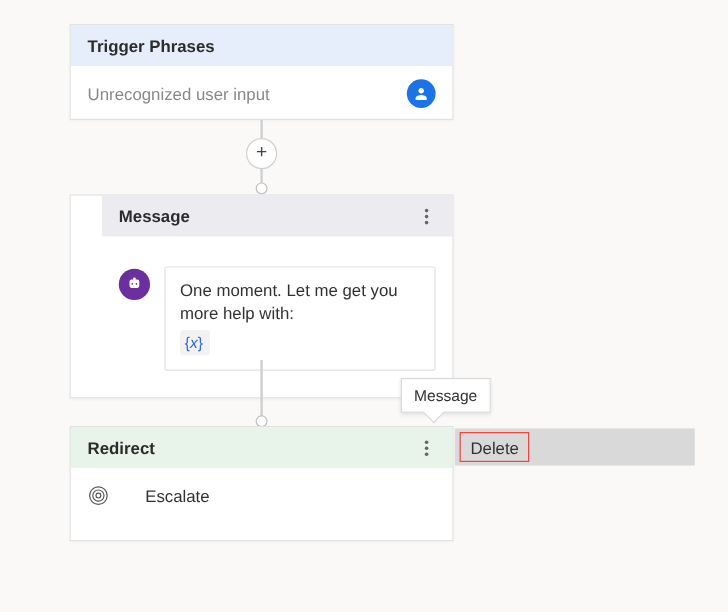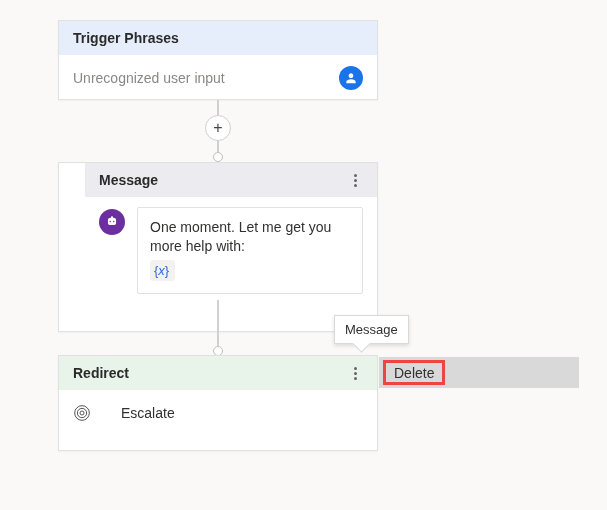--- a/index.html
+++ b/index.html
@@ -83,21 +83,21 @@
     width: 24px; height: 24px;
     display: flex; align-items: center; justify-content: center;
     border-radius: 4px;
     color: #666;
     cursor: pointer;
   }
   .vdots { display: flex; flex-direction: column; gap: 2px; }
   .vdots span { width: 3px; height: 3px; border-radius: 50%; background: #656565; }
   #msg-card .body {
     padding: 10px 14px 14px 14px;
-    display: flex; gap: 12px;
+    display: flex; gap: 12px; margin-top: 15px;
   }
   .bot-icon {
     width: 26px; height: 26px; border-radius: 50%;
     background: #6b2fa0;
     display: flex; align-items: center; justify-content: center;
     flex-shrink: 0;
     margin-top: 2px;
   }
   .bot-icon svg { width: 14px; height: 14px; fill: #ffffff; }
   .msg-box {
@@ -170,21 +170,21 @@
     left: 379px; top: 357px;
     width: 200px; height: 31px;
     background: #d9d9d9;
     display: flex; align-items: center;
   }
   .ctx-item {
     height: 25px;
     margin-left: 4px;
     padding: 0 8px;
     display: flex; align-items: center;
-    border: 3px solid #ef4444;
+    border: 1px solid #ef4444;
     color: #323130;
     font-size: 14px;
     background: #d9d9d9;
   }
 
 </style>
 </head>
 <body>
 
 <div class="canvas">

